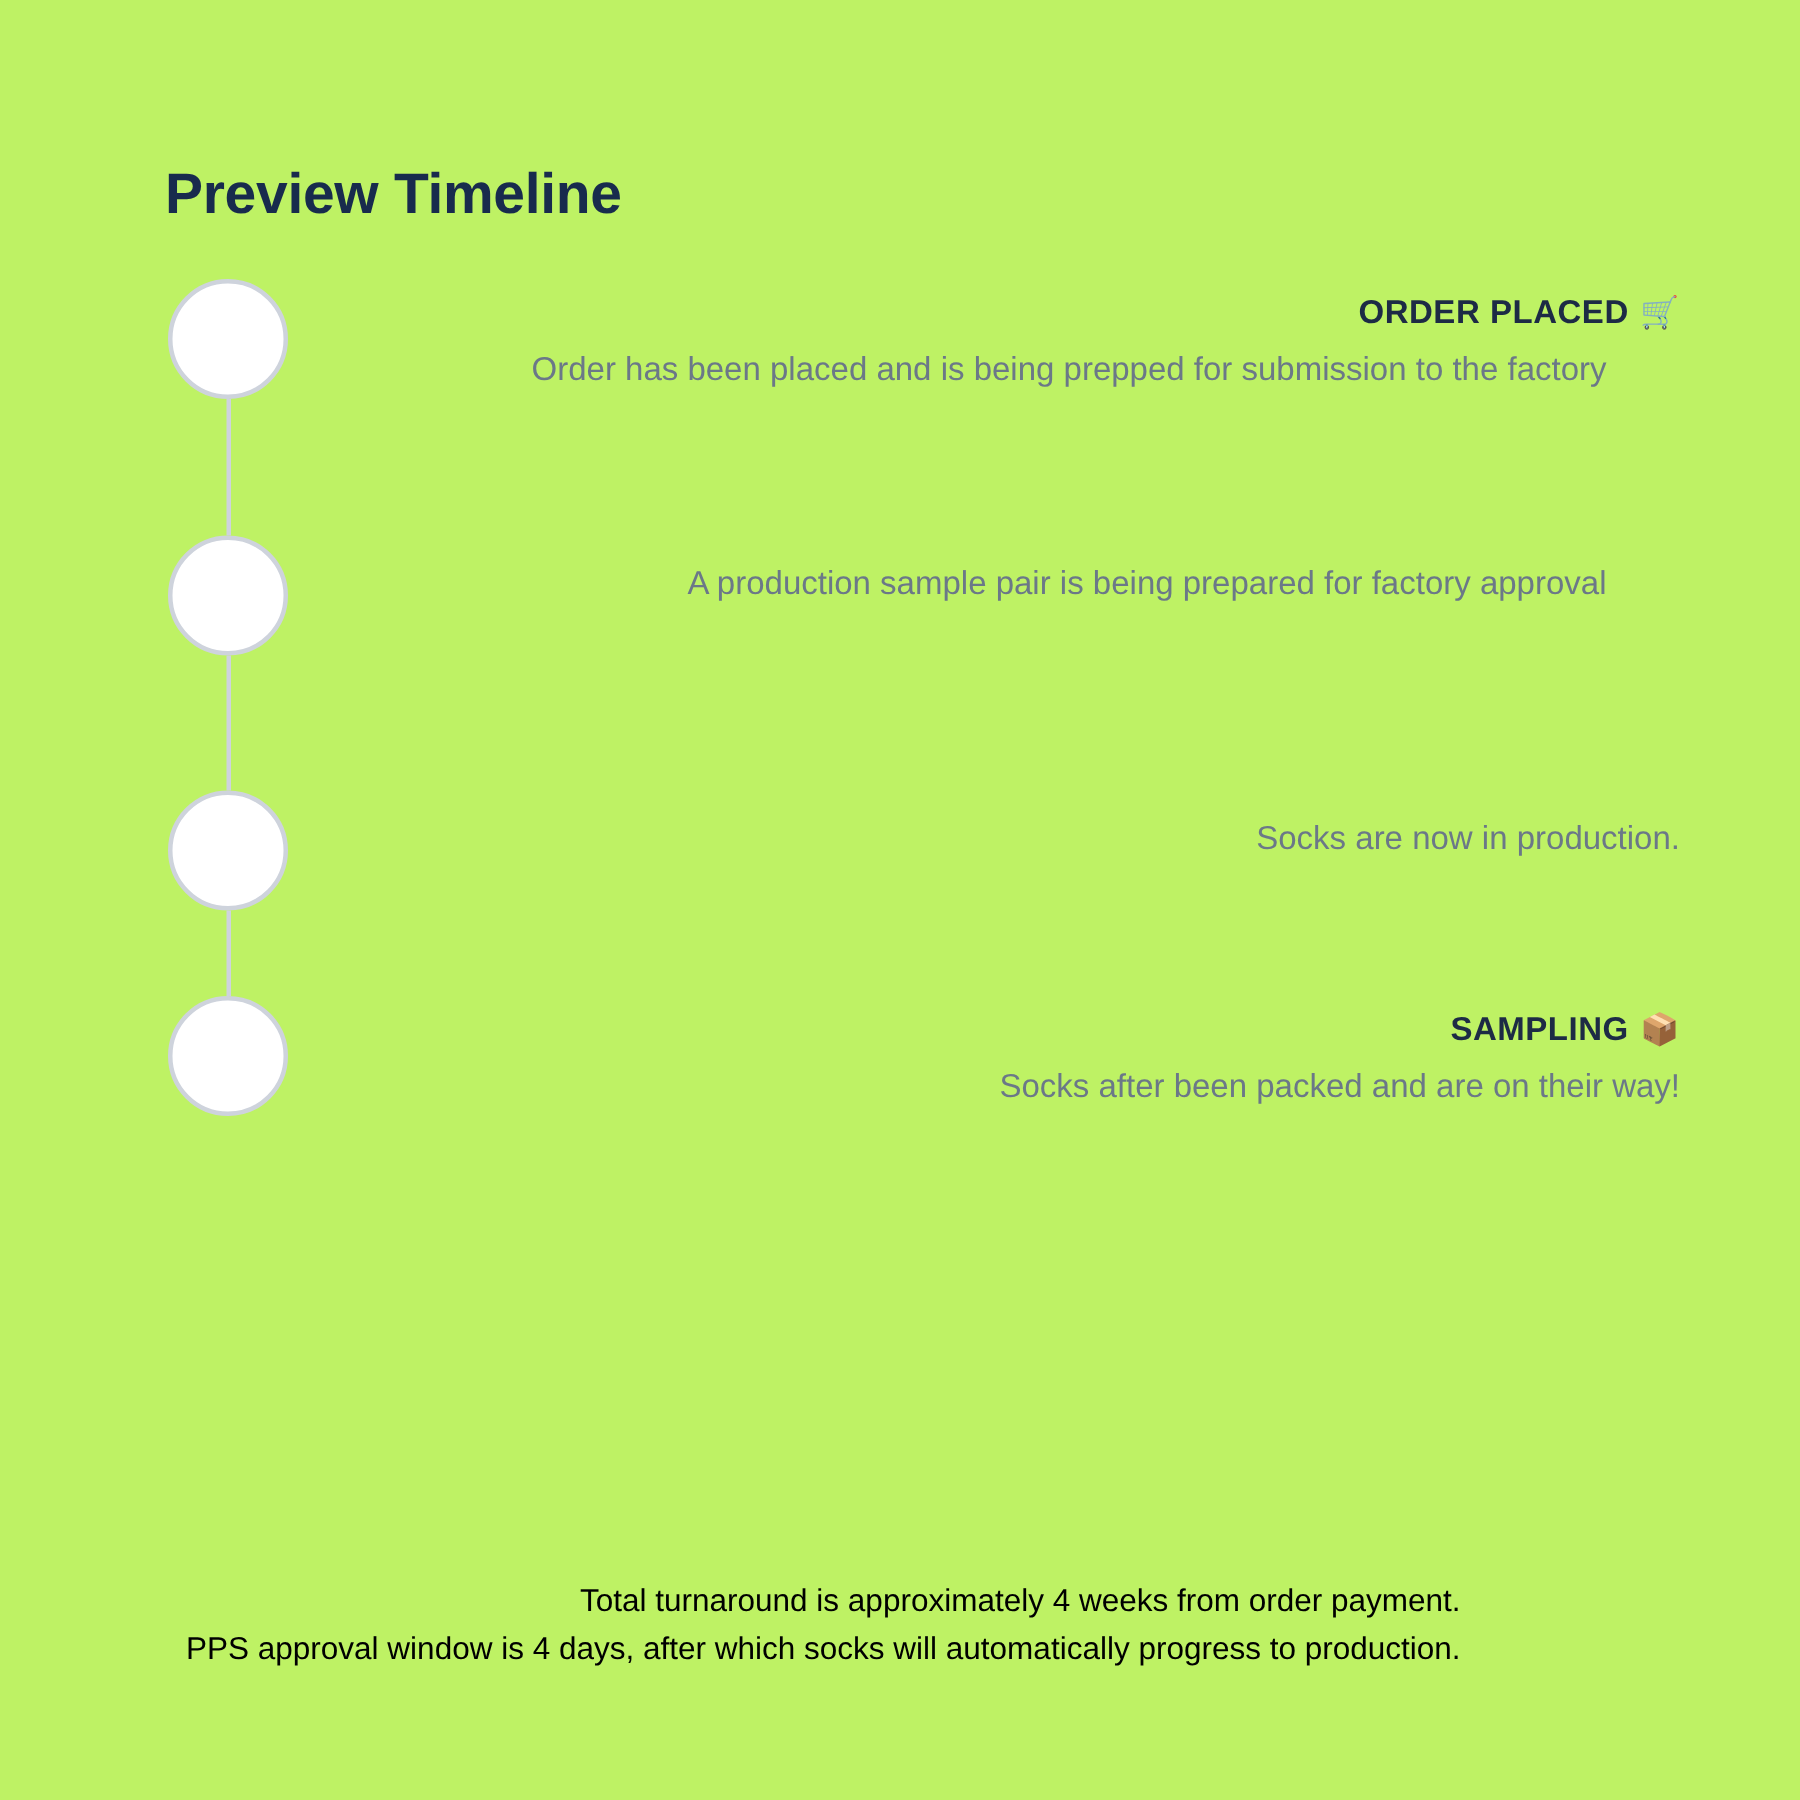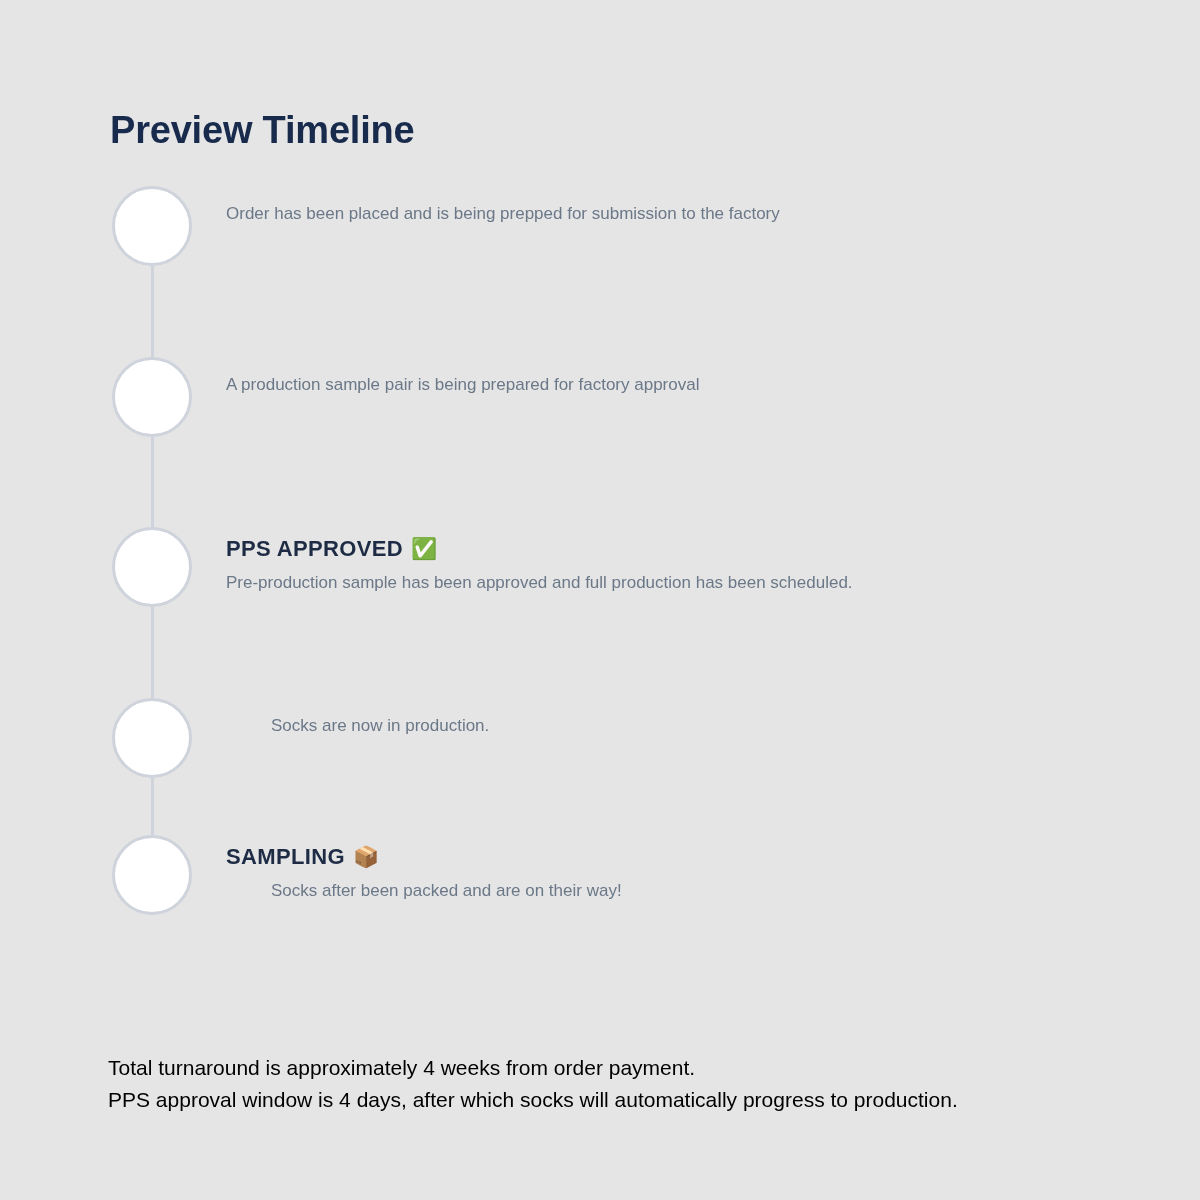--- a/index.html
+++ b/index.html
@@ -9,22 +9,23 @@
     height: 1200px;
     background: #ffffff;
     font-family: "Liberation Sans", sans-serif;
     -webkit-font-smoothing: antialiased;
   }
 
   .page {
     position: relative;
     width: 1200px;
     height: 1200px;
-    background: #e5e5e5;
+    background: #bef264;
     overflow: hidden;
+    text-align: right;
   }
 
   
   .page-title {
     position: absolute;
     left: 110px;
     top: 110px;
     font-size: 38px;
     font-weight: 700;
     color: #182b4d;
@@ -96,21 +97,21 @@
 
   .tl-emoji {
     font-weight: 400;
     letter-spacing: 0;
     margin-left: 8px;
     font-size: 21px;
   }
 
   .tl-desc {
     margin-top: 6px;
-    font-size: 17px;
+    font-size: 22px;
     font-weight: 400;
     color: #6b7888;
     line-height: 1.68;
     max-width: 845px;
   }
 
   
   .tl-step-0 { height: 171px; }
   .tl-step-1 { height: 170px; }
   .tl-step-2 { height: 171px; }
@@ -121,21 +122,21 @@
   .tl-step-1 .tl-line { height: 90px; }
   .tl-step-2 .tl-line { height: 91px; }
   .tl-step-3 .tl-line { height: 57px; }
 
   .tl-step-3 .tl-desc,
   .tl-step-4 .tl-desc { max-width: 900px; margin-left: 45px; }
 
   
   .footnote {
     position: absolute;
-    left: 108px;
+    left: 124px;
     top: 1052px;
     font-family: "Liberation Sans", sans-serif;
     font-size: 21px;
     font-weight: 400;
     color: #000000;
     line-height: 1.5;
     white-space: nowrap;
   }
   .footnote-line { display: block; }
 </style>
@@ -147,46 +148,37 @@
   <h1 class="page-title">Preview Timeline</h1>
 
   <div class="timeline">
 
     <div class="tl-step tl-step-0">
       <div class="tl-marker">
         <div class="tl-circle"></div>
         <div class="tl-line"></div>
       </div>
       <div class="tl-content">
+        <div class="tl-head">
+          <span>ORDER PLACED</span><span class="tl-emoji">🛒</span>
+        </div>
         <div class="tl-desc">Order has been placed and is being prepped for submission to the factory</div>
       </div>
     </div>
 
     <div class="tl-step tl-step-1">
       <div class="tl-marker">
         <div class="tl-circle"></div>
         <div class="tl-line"></div>
       </div>
       <div class="tl-content">
         <div class="tl-desc">A production sample pair is being prepared for factory approval</div>
       </div>
     </div>
 
-    <div class="tl-step tl-step-2">
-      <div class="tl-marker">
-        <div class="tl-circle"></div>
-        <div class="tl-line"></div>
-      </div>
-      <div class="tl-content">
-        <div class="tl-head">
-          <span>PPS APPROVED</span><span class="tl-emoji">✅</span>
-        </div>
-        <div class="tl-desc">Pre-production sample has been approved and full production has been scheduled.</div>
-      </div>
-    </div>
 
     <div class="tl-step tl-step-3">
       <div class="tl-marker">
         <div class="tl-circle"></div>
         <div class="tl-line"></div>
       </div>
       <div class="tl-content">
         <div class="tl-desc">Socks are now in production.</div>
       </div>
     </div>

